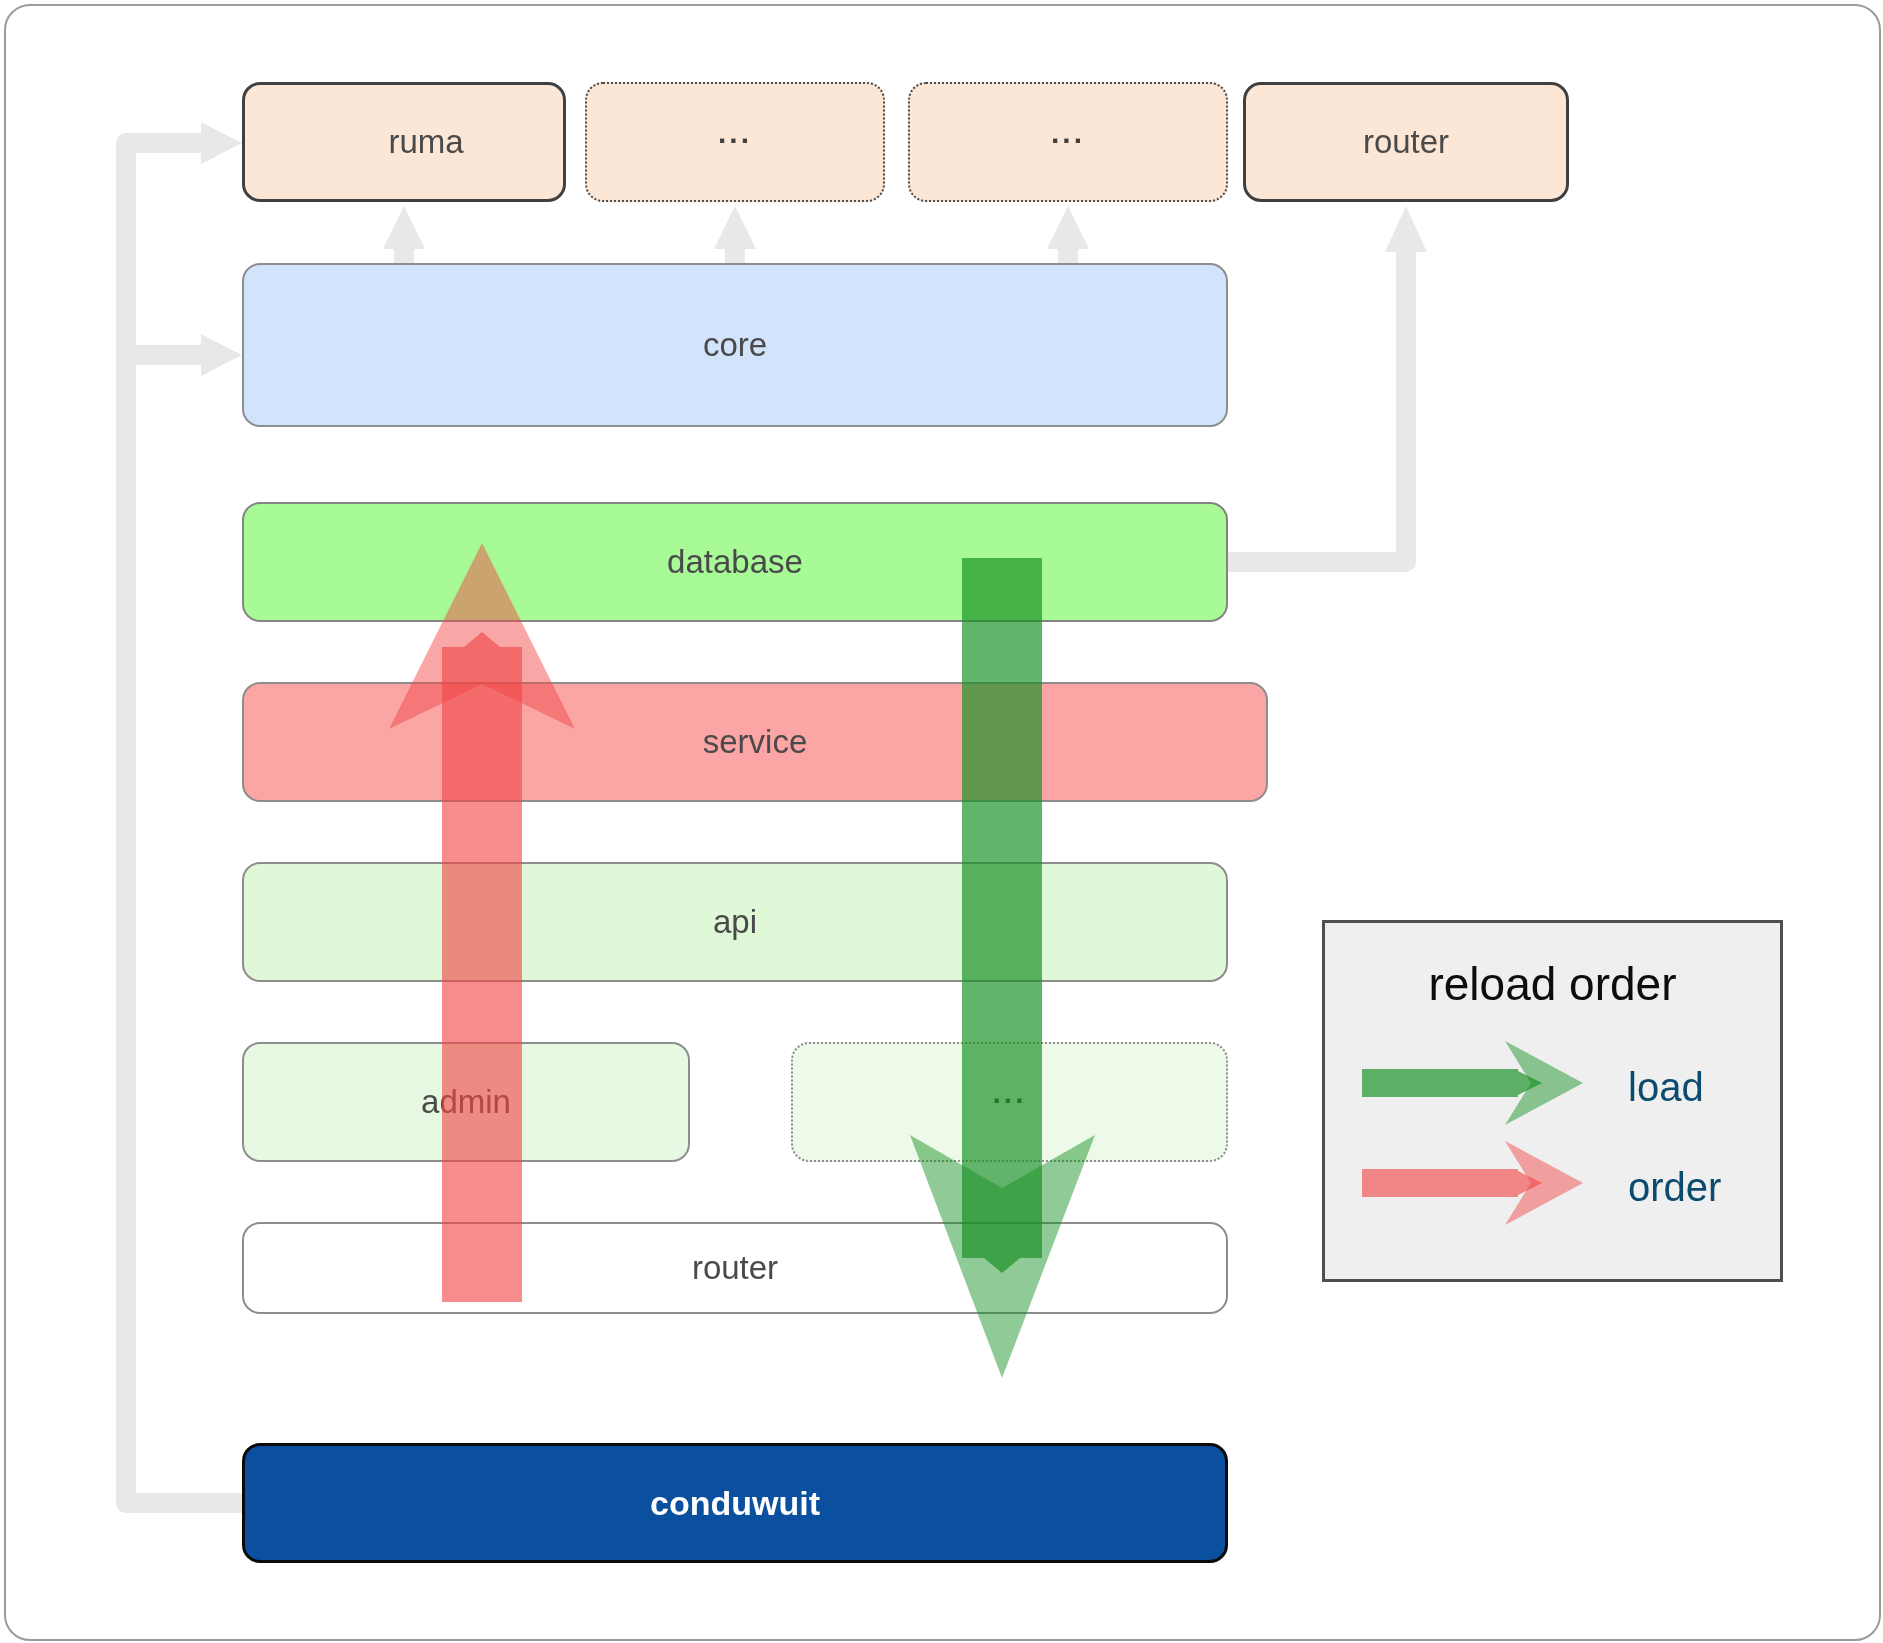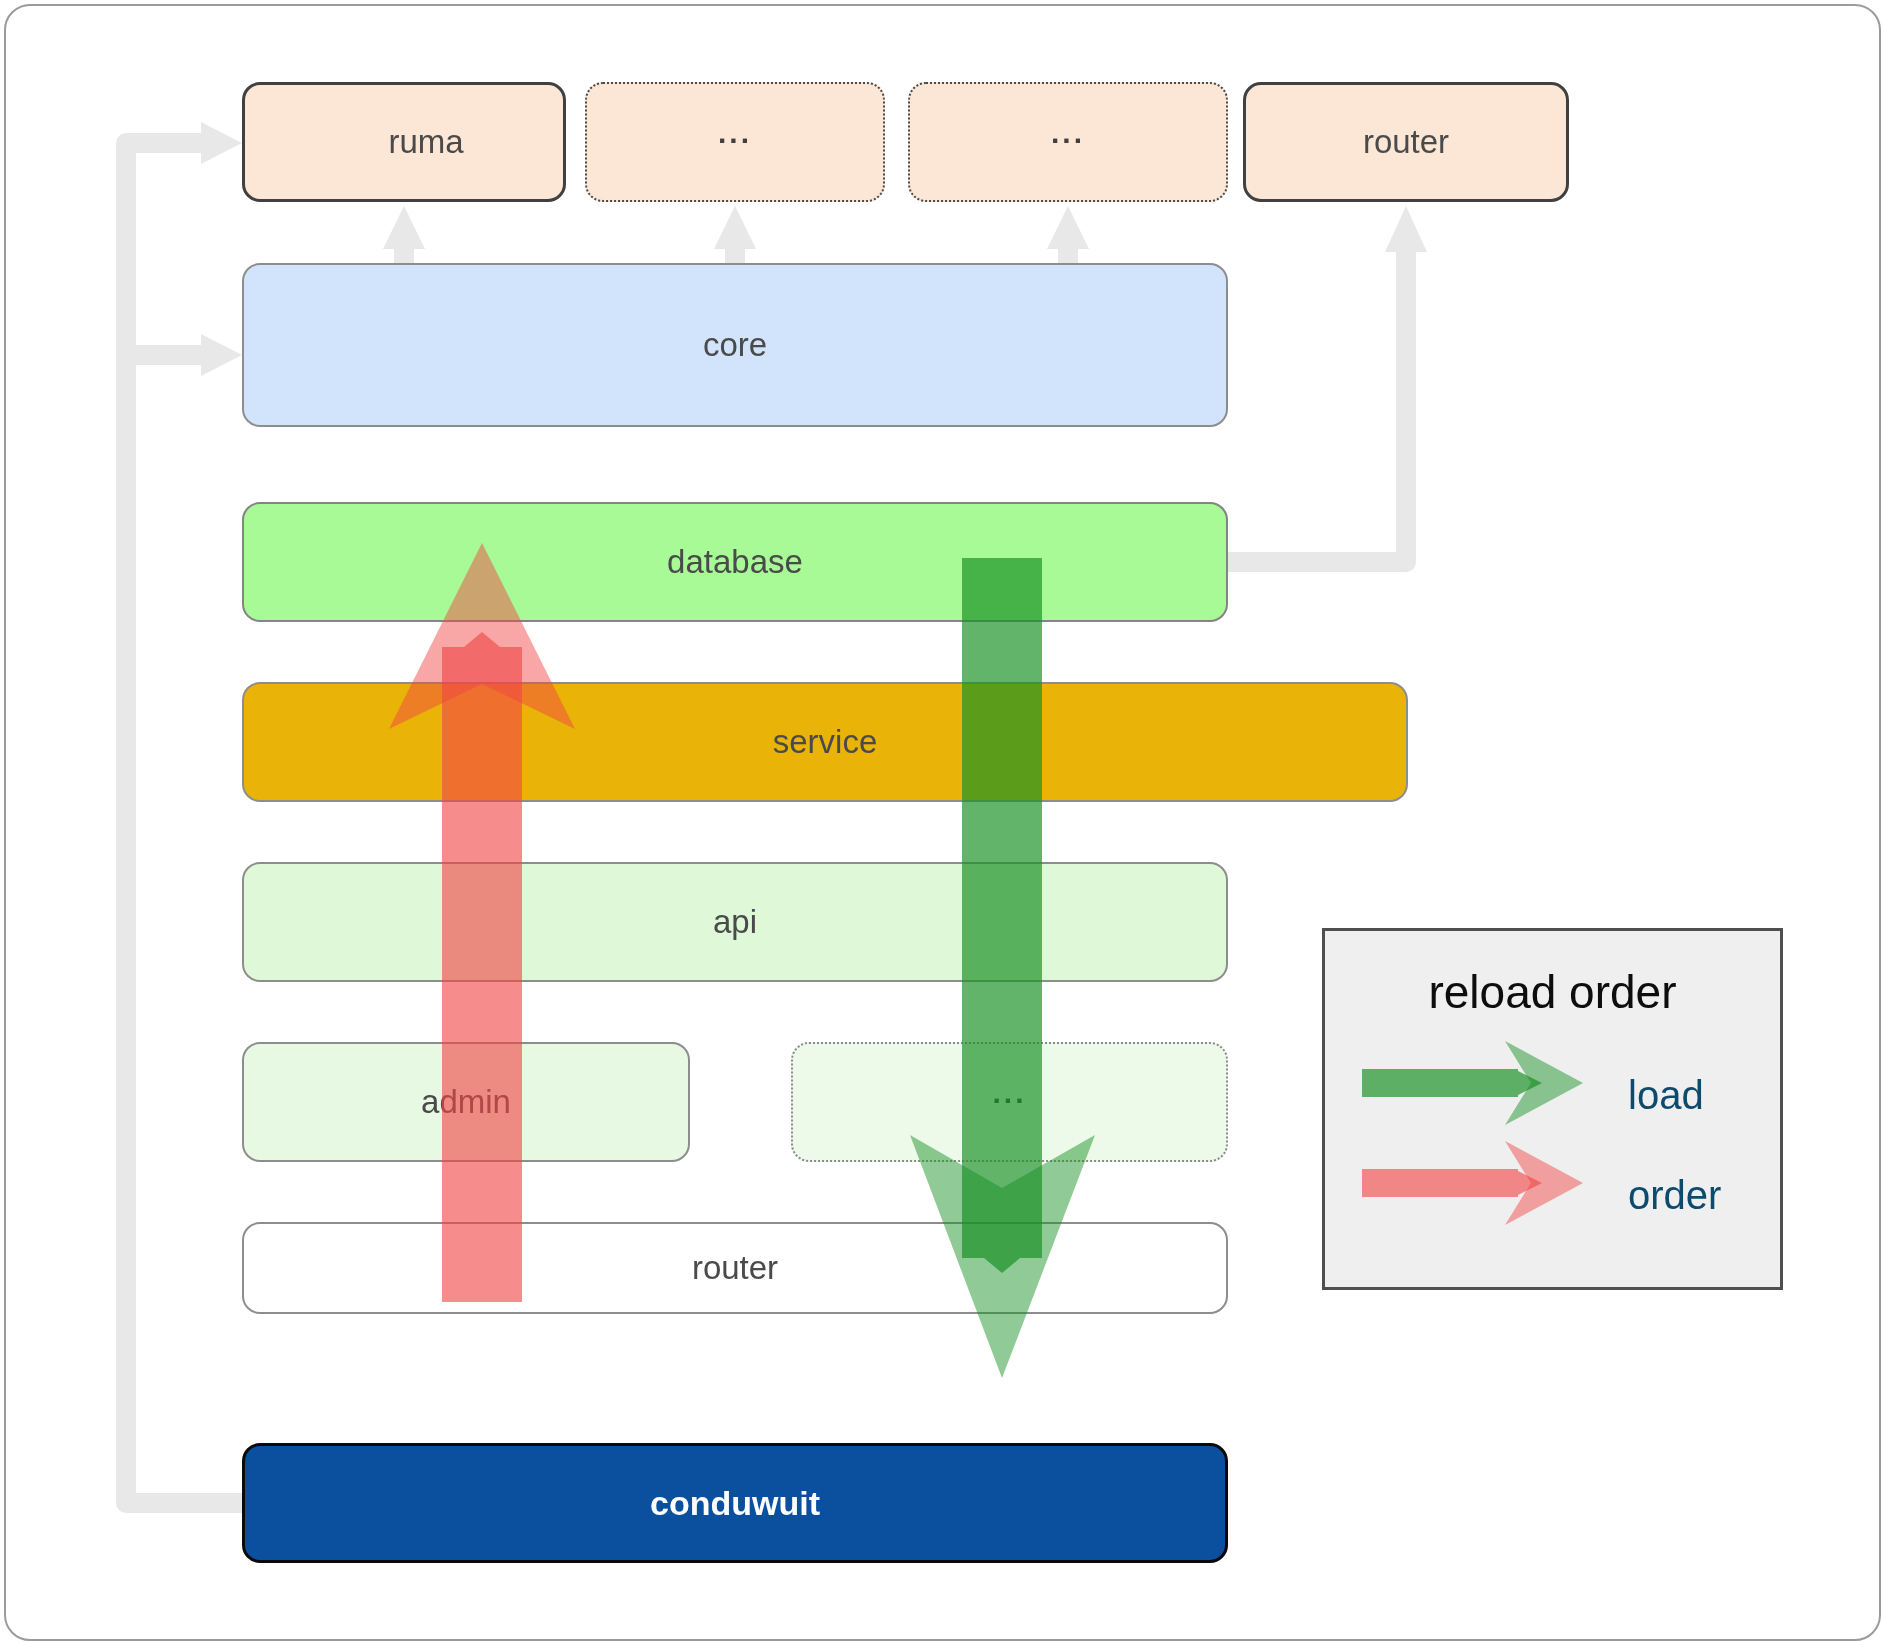--- a/index.html
+++ b/index.html
@@ -31,36 +31,36 @@
   .peach{background:#fce7d6;}
   .dots{font-weight:bold;letter-spacing:3px;transform:translateY(-9px);color:#3f3f3f;font-size:30px;}
 
   
   #box-ruma{left:242px;top:82px;width:324px;height:120px;padding-left:44px;}
   #box-ellipsis-1{left:585px;top:82px;width:300px;height:120px;}
   #box-ellipsis-2{left:908px;top:82px;width:320px;height:120px;}
   #box-rocksdb{left:1243px;top:82px;width:326px;height:120px;}
   #box-core{left:242px;top:263px;width:986px;height:164px;background:#d2e4fb;}
   #box-database{left:242px;top:502px;width:986px;height:120px;background:#a7fa95;border-color:#848484;}
-  #box-service{left:242px;top:682px;width:1166px;height:120px;background:#eab308;}
+  #box-service{left:242px;top:682px;width:1026px;height:120px;background:#fca5a5;}
   #box-api{left:242px;top:862px;width:986px;height:120px;background:#dff8d7;}
   #box-admin{left:242px;top:1042px;width:448px;height:120px;background:#e8f9e3;}
   #box-admin-ellipsis{left:791px;top:1042px;width:437px;height:120px;background:#edfae9;}
   #box-router{left:242px;top:1222px;width:986px;height:92px;background:#ffffff;}
   #box-conduwuit{
     left:242px;top:1443px;width:986px;height:120px;
     background:#0b4f9f;border:3px solid #0a0a0a;
     color:#ffffff;font-weight:bold;font-size:34px;
   }
 
   
   #legend{
     position:absolute;z-index:2;
     left:1322px;top:920px;width:461px;height:362px;
-    background:#efefef;border:3px solid #4f4f4f;box-sizing:border-box;margin-top:8px;
+    background:#efefef;border:3px solid #4f4f4f;box-sizing:border-box;
   }
   #legend-title{
     position:absolute;left:0;top:34px;width:100%;
     text-align:center;font-size:46px;color:#0d0d0d;
   }
   .legend-label{
     position:absolute;left:303px;
     font-size:40px;color:#0c4a6e;line-height:1;
   }
   #legend-label-load{top:144px;}

